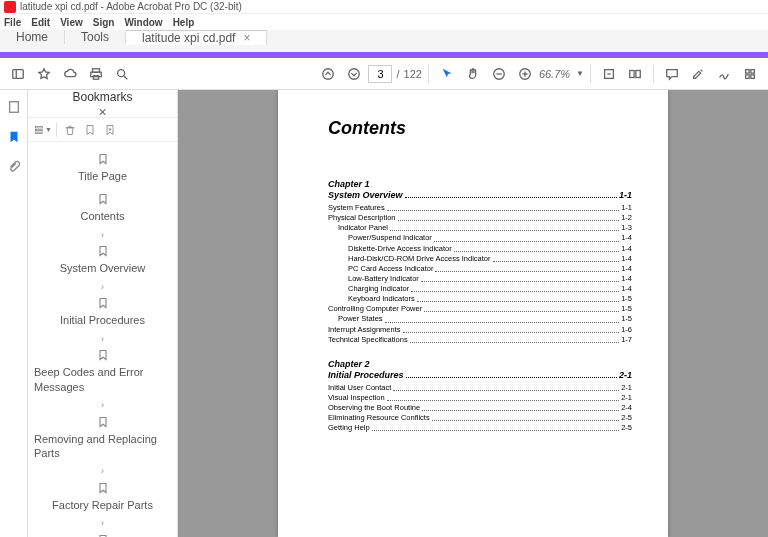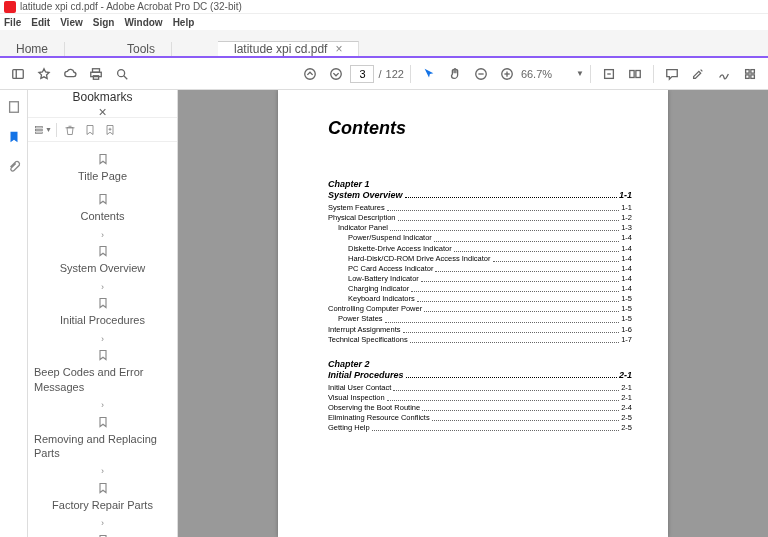--- a/index.html
+++ b/index.html
@@ -2,32 +2,32 @@
 <html><head>
 <meta charset="utf-8">
 <style>
 * { margin: 0; padding: 0; box-sizing: border-box; font-family: "Segoe UI", Arial, sans-serif; }
 body { width: 768px; height: 537px; overflow: hidden; background: #fff; display: flex; flex-direction: column; font-size: 11px; color: #333; }
 .titlebar { height: 14px; background: #fff; display: flex; align-items: center; padding: 0 4px; border-bottom: 1px solid #eee; }
 .titlebar .icon { width: 12px; height: 12px; background: #ed1c24; border-radius: 2px; margin-right: 4px; }
 .titlebar .title { font-size: 10px; color: #555; }
 .menubar { height: 16px; background: #fff; display: flex; align-items: center; padding: 0 4px; gap: 10px; }
 .menubar span { font-size: 10px; color: #444; cursor: default; font-weight: bold; }
-.tabbar { height: 28px; background: #f5f5f5; display: flex; align-items: flex-end; border-bottom: 2px solid #8b5cf6; gap: 46px; }
+.tabbar { height: 28px; background: #f5f5f5; display: flex; align-items: flex-start; border-bottom: 6px solid #8b5cf6; }
 .tabbar .tab { padding: 0 16px; display: flex; align-items: center; font-size: 12px; color: #555; cursor: default; border-right: 1px solid #ddd; }
 .tabbar .tab.doc { background: #fff; border-top: 1px solid #ccc; position: relative; gap: 8px; }
 .tabbar .tab.doc .close { color: #888; font-size: 12px; }
 .toolbar { height: 32px; background: #fff; display: flex; align-items: center; border-bottom: 1px solid #ddd; padding: 0 6px; gap: 2px; }
 .toolbar .tbtn { width: 24px; height: 24px; display: flex; align-items: center; justify-content: center; color: #666; border-radius: 2px; }
 .toolbar .tbtn svg { width: 14px; height: 14px; stroke: currentColor; fill: none; stroke-width: 1.5; }
 .toolbar .sep { width: 1px; height: 18px; background: #ddd; margin: 0 4px; }
 .toolbar .spacer { flex: 1; }
 .toolbar .pagenum { display: flex; align-items: center; gap: 4px; font-size: 11px; color: #666; }
 .toolbar .pagenum input { width: 24px; height: 18px; text-align: center; border: 1px solid #ccc; font-size: 11px; }
-.toolbar .zoom { display: flex; align-items: center; gap: 20px; font-size: 11px; color: #666; }
+.toolbar .zoom { display: flex; align-items: center; gap: 2px; font-size: 11px; color: #666; font-style: italic; }
 .main { flex: 1; display: flex; overflow: hidden; }
 .leftrail { width: 28px; background: #fff; border-right: 1px solid #ddd; display: flex; flex-direction: column; align-items: center; padding-top: 8px; gap: 12px; }
 .leftrail .rbtn { width: 18px; height: 18px; display: flex; align-items: center; justify-content: center; color: #888; }
 .leftrail .rbtn.active { color: #1473e6; }
 .sidebar { width: 150px; background: #fff; border-right: 1px solid #ddd; display: flex; flex-direction: column; }
 .sbheader { height: 28px; display: flex; align-items: center; justify-content: space-between; padding: 0 8px; font-size: 12px; color: #333; border-bottom: 1px solid #eee; flex-direction: column; }
 .sbheader .close { color: #666; font-size: 14px; cursor: default; }
 .sbtools { height: 24px; display: flex; align-items: center; padding: 0 6px; gap: 2px; border-bottom: 1px solid #eee; }
 .sbtools .sbtn { width: 18px; height: 18px; display: flex; align-items: center; justify-content: center; color: #777; }
 .sbtools .vsep { width: 1px; height: 14px; background: #ddd; margin: 0 2px; }

